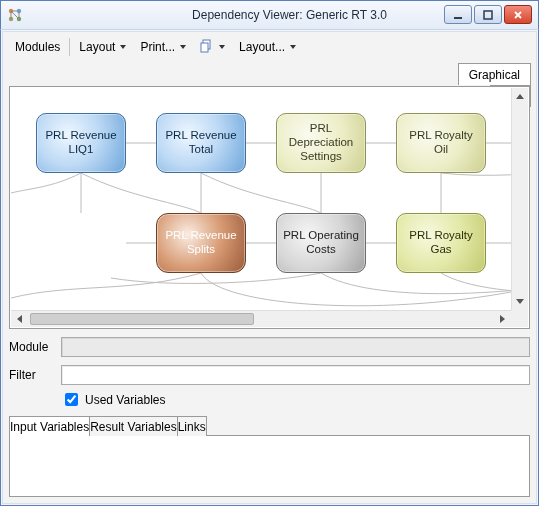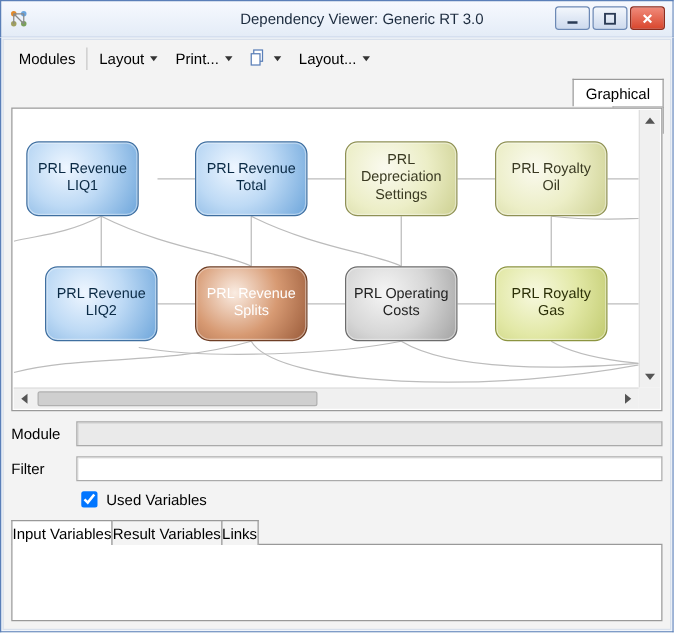--- a/index.html
+++ b/index.html
@@ -165,34 +165,31 @@
               <path d="M430 185 C480 215 640 210 760 175"></path>
               <path d="M475 55 L620 55"></path>
               <path d="M475 155 L620 155"></path>
               <path d="M0 210 C60 195 120 205 190 185"></path>
               <path d="M0 105 C20 100 40 100 70 85"></path>
               <path d="M100 190 C160 200 260 195 310 185"></path>
               <path d="M430 85 C520 95 640 70 760 60"></path>
             </g>
           </svg>
 
-          <div class="node blue" style="left:10px;  top:25px">
+          <div class="node blue" style="left:25px;  top:25px">
               <span>PRL Revenue LIQ1</span>
             </div>
           <div class="node blue" style="left:145px; top:25px">
               <span>PRL Revenue Total</span>
             </div>
           <div class="node tan" style="left:265px; top:25px">
               <span>PRL Depreciation Settings</span>
             </div>
           <div class="node tan" style="left:385px; top:25px">
               <span>PRL Royalty Oil</span>
-            </div>
-          <div class="node blue" style="left:25px;  top:125px">
-              <span>PRL Revenue LIQ2</span>
             </div>
           <div class="node brown" style="left:145px; top:125px">
               <span>PRL Revenue Splits</span>
             </div>
           <div class="node gray" style="left:265px; top:125px">
               <span>PRL Operating Costs</span>
             </div>
           <div class="node olive" style="left:385px; top:125px">
               <span>PRL Royalty Gas</span>
             </div>

